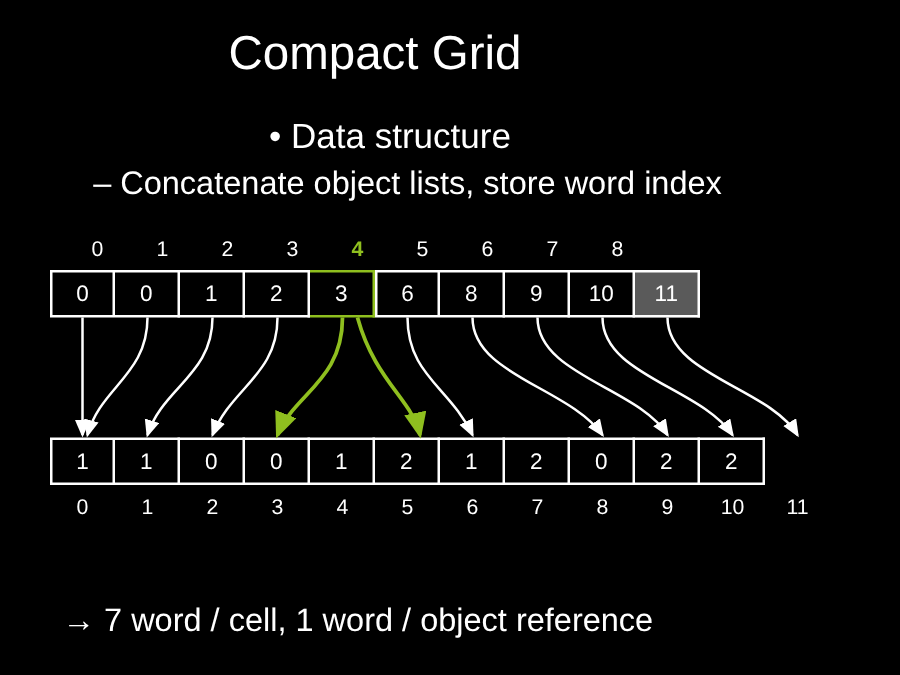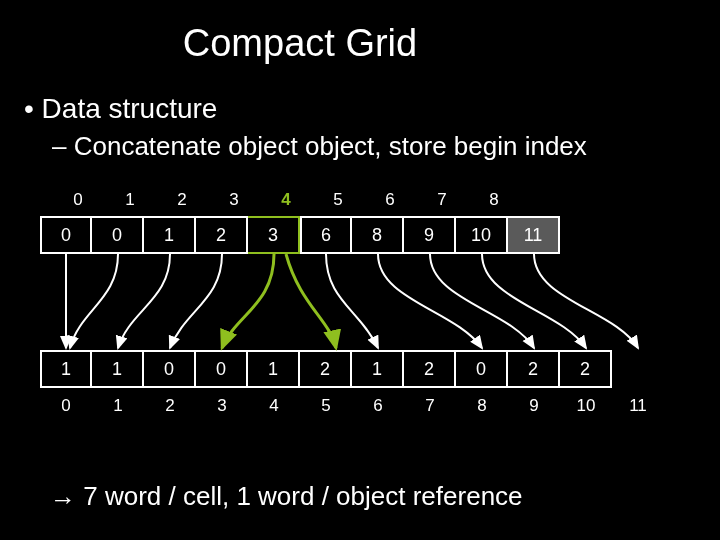--- a/index.html
+++ b/index.html
@@ -20,20 +20,21 @@
   }
   h1.title {
     text-align: center;
     font-size: 38px;
     font-weight: 400;
     padding-top: 22px;
   }
   .bullets {
     padding: 28px 0 0 24px;
     font-size: 28px;
+    text-align: center;
   }
   .b1 { padding-left: 0; }
   .b1::before { content: "• "; }
   .b2 { padding-left: 28px; font-size: 26px; margin-top: 6px; }
   .b2::before { content: "– "; }
   .concl {
     font-size: 26px;
     position: absolute;
     left: 50px;
     bottom: 28px;
@@ -86,21 +87,21 @@
   }
 </style>
 </head>
 <body>
 
 <div class="slide">
   <h1 class="title">Compact Grid</h1>
 
   <div class="bullets">
     <div class="b1">Data structure</div>
-    <div class="b2">Concatenate object object, store begin index</div>
+    <div class="b2">Concatenate object lists, store word index</div>
   </div>
 
   <div class="diagram">
 
     <div class="labels" style="left:12px; top:0;">
       <div class="lab">0</div>
       <div class="lab">1</div>
       <div class="lab">2</div>
       <div class="lab">3</div>
       <div class="lab hl">4</div>

